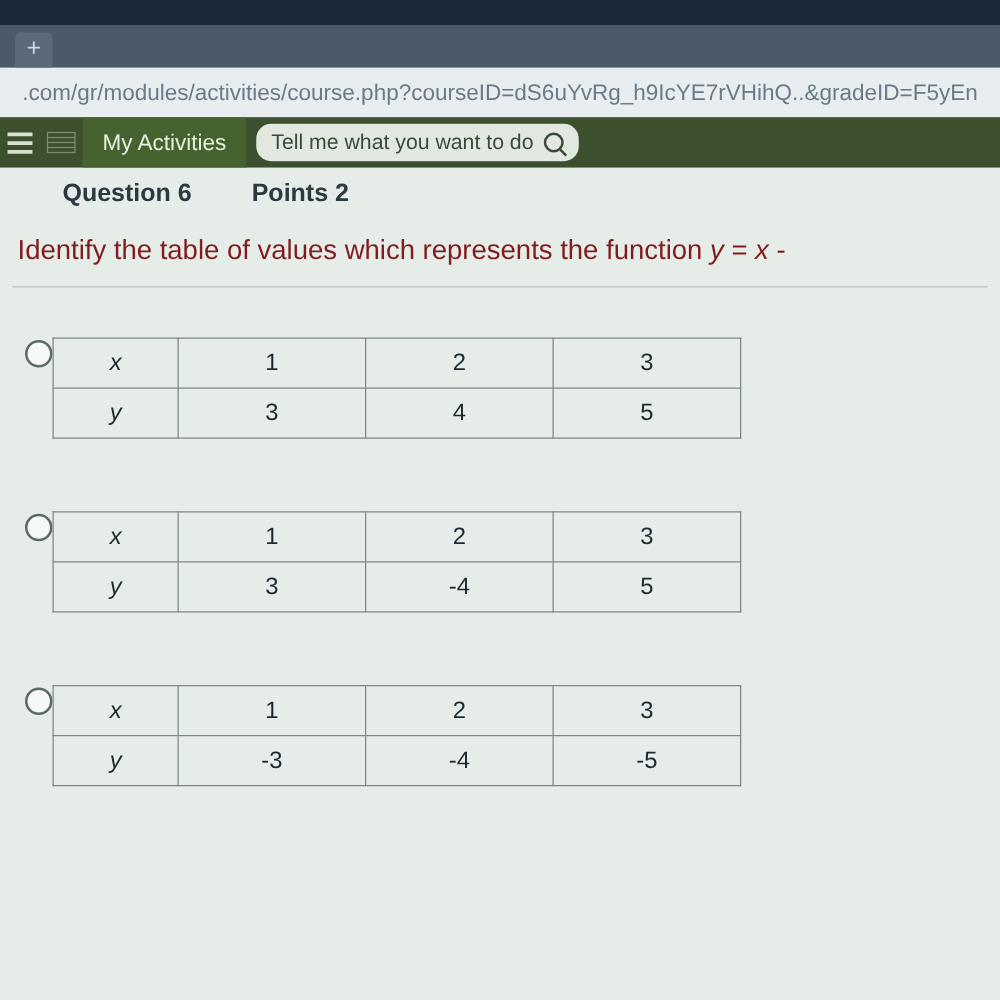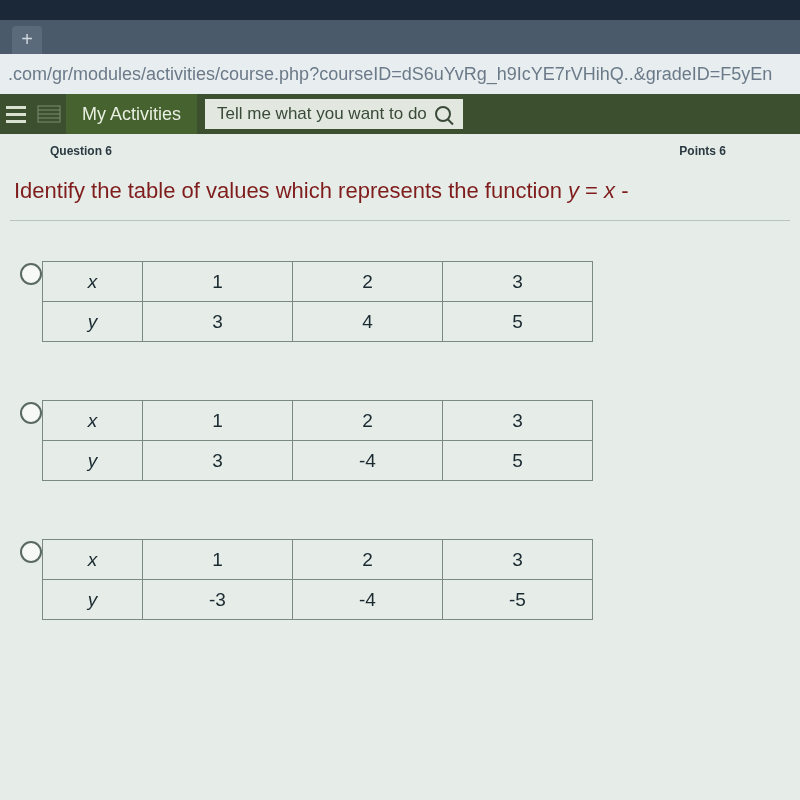--- a/index.html
+++ b/index.html
@@ -39,20 +39,21 @@
   .url-bar {
     height: 40px;
     background: #e8edf0;
     display: flex;
     align-items: center;
     padding: 0 8px;
     color: #6b7a88;
     font-size: 18px;
     white-space: nowrap;
     overflow: hidden;
+    justify-content: center;
   }
   .nav-strip {
     background: #3c4f2e;
     display: flex;
     align-items: stretch;
     height: 40px;
   }
   .menu-icon {
     width: 32px;
     display: flex;
@@ -83,20 +84,21 @@
   .tell-me {
     margin: 5px 0 5px 8px;
     background: #e2e8e0;
     color: #3a4a38;
     font-size: 17px;
     padding: 0 12px;
     display: flex;
     align-items: center;
     gap: 8px;
     height: 30px;
+    border-radius: 12px;
   }
   .search-ico {
     font-weight: bold;
     font-size: 16px;
     width: 16px; height: 16px;
     border: 2px solid #3a4a38;
     border-radius: 50%;
     position: relative;
   }
   .search-ico::after {
@@ -107,25 +109,24 @@
     bottom: -3px; right: -5px;
     transform: rotate(45deg);
   }
   .content {
     background: #e6ece8;
     height: 700px;
     padding: 0;
   }
   .q-header {
     padding: 10px 74px 8px 50px;
-    font-size: 12px;
+    font-size: 20px;
     color: #2a3a40;
     display: flex;
     gap: 48px;
-    justify-content: space-between;
   }
   .q-header b { font-weight: bold; }
   .prompt {
     padding: 12px 14px 16px 14px;
     font-size: 22px;
     color: #7f1d1d;
   }
   .prompt i { font-style: italic; }
   .divider {
     height: 1px;
@@ -198,21 +199,21 @@
     <div class="my-activities">My Activities</div>
     <div class="tell-me">
       <span>Tell me what you want to do</span>
       <span class="search-ico"></span>
     </div>
   </div>
 
   <div class="content">
     <div class="q-header">
       <b>Question 6</b>
-      <b>Points 6</b>
+      <b>Points 2</b>
     </div>
     <div class="prompt">
       <span>Identify the table of values which represents the function </span><i>y</i><span> = </span><i>x</i><span> -</span>
     </div>
     <div class="divider"></div>
 
     <div class="options">
 
       <div class="option">
         <div class="radio"></div>

